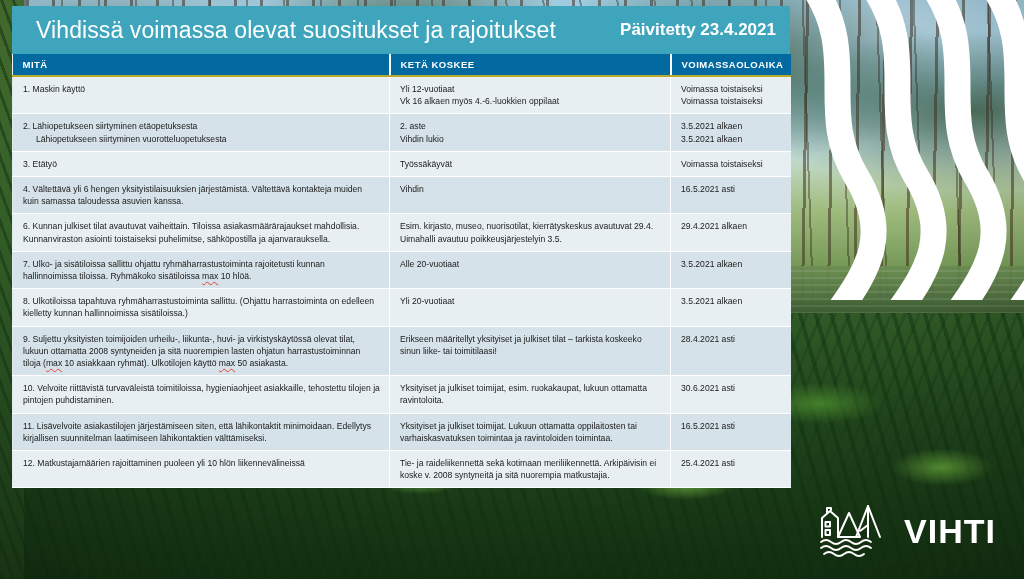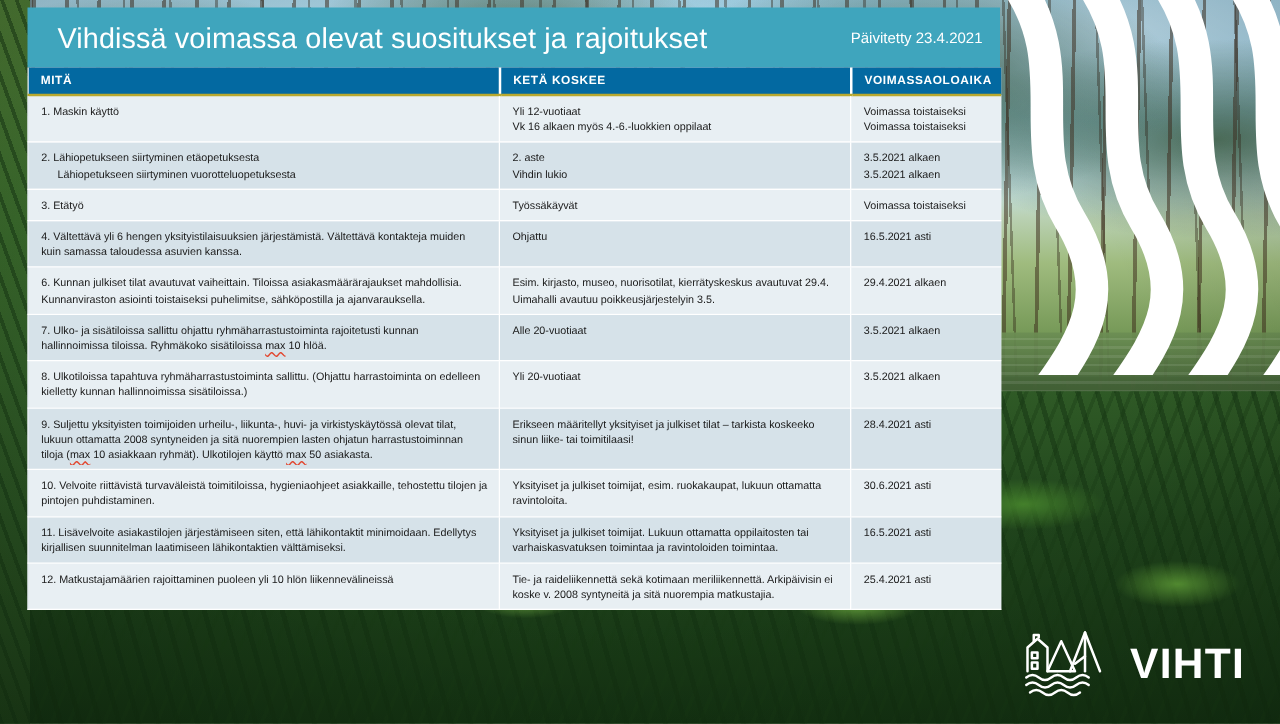--- a/index.html
+++ b/index.html
@@ -60,35 +60,35 @@
   .photo .vignette{
     position:absolute;inset:0;
     background:radial-gradient(ellipse 85% 85% at 50% 45%, rgba(0,0,0,0) 45%, rgba(0,0,0,.26) 100%);
   }
 
   
   .waves{position:absolute;right:0;top:0;width:220px;height:300px;z-index:1;pointer-events:none;}
   .waves svg{display:block;}
 
   
-  .deck{position:absolute;left:22px;top:6px;width:778px;z-index:2;}
+  .deck{position:absolute;left:12px;top:6px;width:778px;z-index:2;}
 
   .titlebar{
     background:#3fa5bd;
     height:48px;
     display:flex;align-items:center;
     padding:0 14px 0 24px;
     box-sizing:border-box;
   }
   .title{
     color:#ffffff;font-size:23px;font-weight:400;letter-spacing:.1px;
     white-space:nowrap;flex:1;
   }
   .updated{
-    color:#ffffff;font-size:12px;font-weight:400;white-space:nowrap;
+    color:#ffffff;font-size:17px;font-weight:700;white-space:nowrap;
     padding-left:10px;
   }
 
   table.tbl{
     border-collapse:collapse;width:100%;table-layout:fixed;
     background:#eef3f6;
   }
   table.tbl col.c1{width:377px;}
   table.tbl col.c2{width:281px;}
   table.tbl col.c3{width:120px;}
@@ -216,21 +216,21 @@
             </td>
             <td>
               <span class="line">Voimassa toistaiseksi</span>
             </td>
           </tr>
           <tr>
             <td>
               <span class="line">4. Vältettävä yli 6 hengen yksityistilaisuuksien järjestämistä. Vältettävä kontakteja muiden kuin samassa taloudessa asuvien kanssa.</span>
             </td>
             <td>
-              <span class="line">Ohjattu</span>
+              <span class="line">Vihdin</span>
             </td>
             <td>
               <span class="line">16.5.2021 asti</span>
             </td>
           </tr>
           <tr>
             <td>
               <span class="line">6. Kunnan julkiset tilat avautuvat vaiheittain. Tiloissa asiakasmäärärajaukset mahdollisia. Kunnanviraston asiointi toistaiseksi puhelimitse, sähköpostilla ja ajanvarauksella.</span>
             </td>
             <td>

